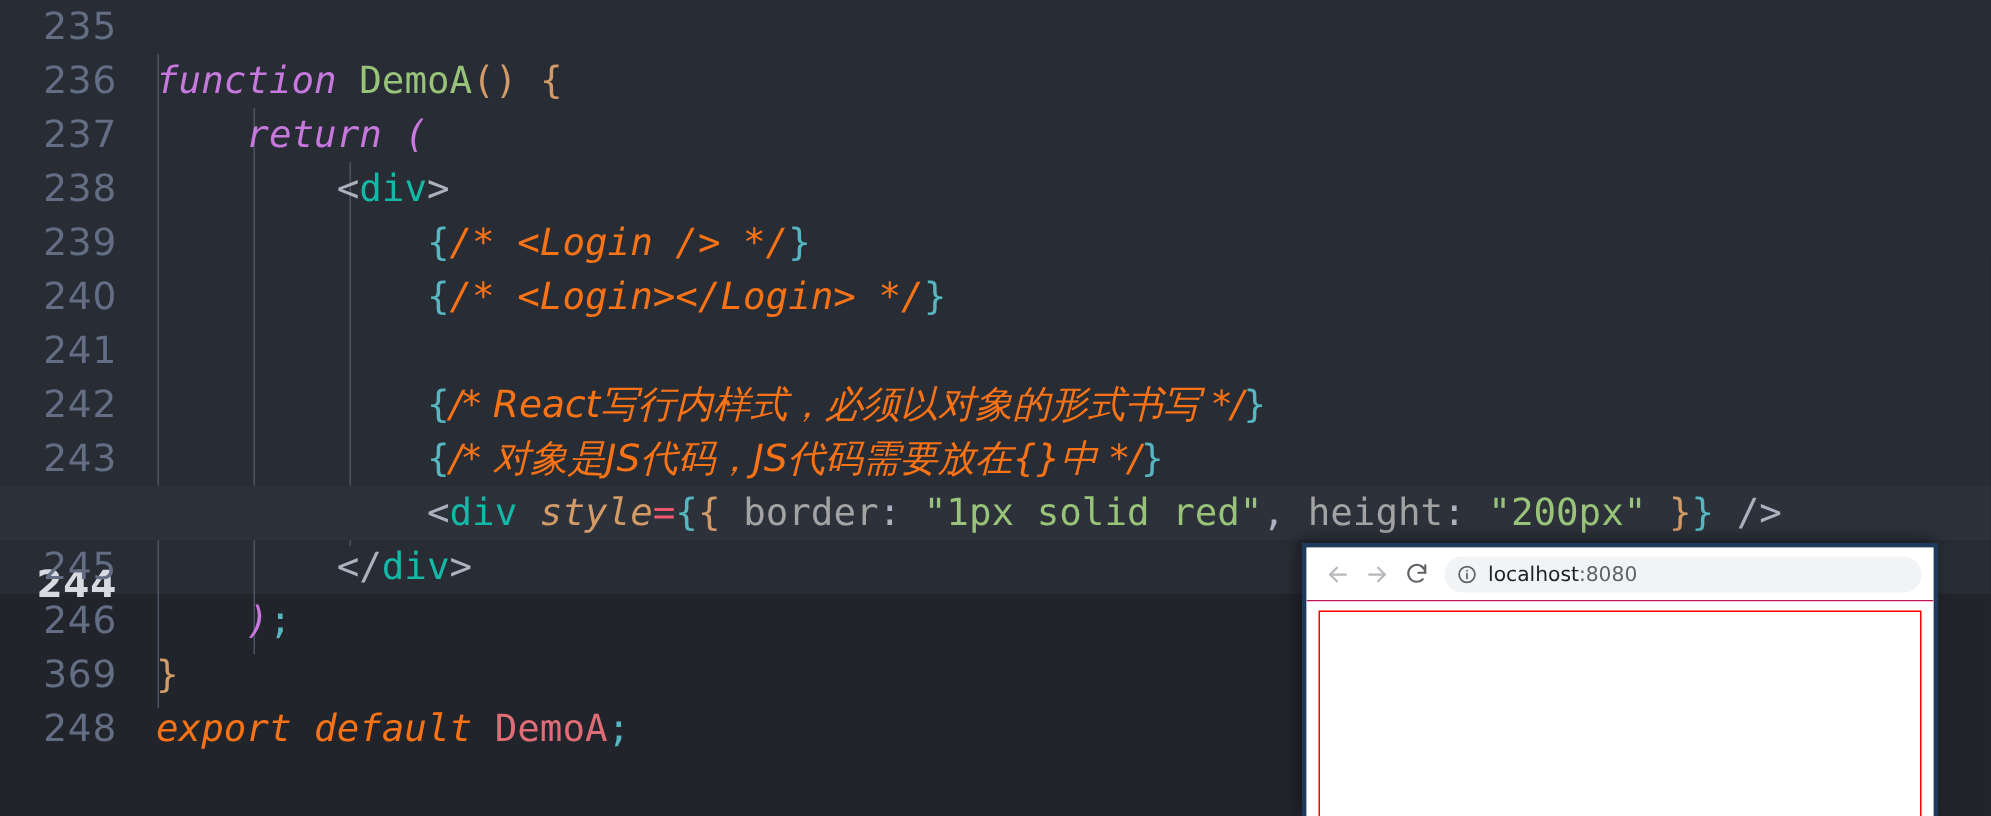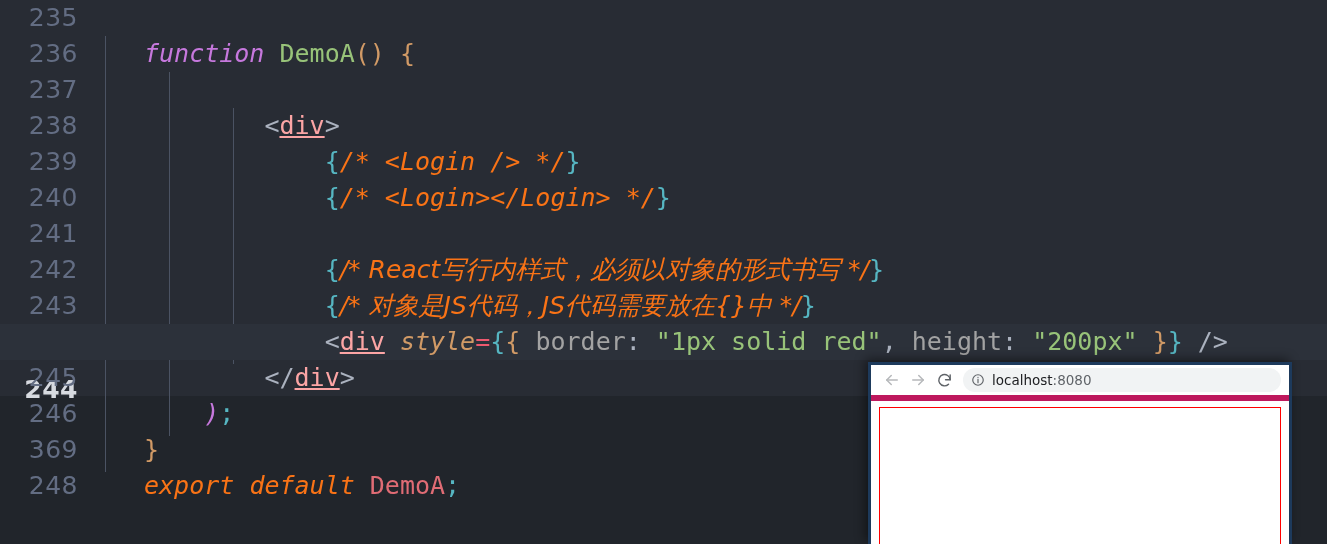--- a/index.html
+++ b/index.html
@@ -48,37 +48,36 @@
     text-align: right;
     color: #636d83;
     font-size: 25px;
     letter-spacing: 0.5px;
     font-family: "DejaVu Sans", "Liberation Sans", sans-serif;
   }
   .code {
     position: absolute;
     left: 104px; top: 0;
     white-space: pre;
-    margin-left: 40px;
   }
 
   
   .guide {
     position: absolute;
     top: 0;
     width: 1px;
     background: #4b5363;
   }
 
   
   .t-kw      { color: #c678dd; font-style: italic; }   
   .t-fn      { color: #98c379; }                        
   .t-paren   { color: #d19a66; }                        
   .t-bracket { color: #abb2bf; }                        
-  .t-tag     { color: #fca5a5; text-decoration: underline; }                        
+  .t-tag     { color: #14b8a6; }                        
   .t-attr    { color: #d19a66; font-style: italic; text-align: center; }    
   .t-eq      { color: #ef596f; }                        
   .t-brace   { color: #56b6c2; }                        
   .t-comment { color: #f97316; font-style: italic; }    
   .t-prop    { color: #a3a3a3; }                        
   .t-str     { color: #98c379; }                        
   .t-punct   { color: #abb2bf; }                        
   .t-semi    { color: #56b6c2; }                        
   .t-var     { color: #e06c75; }                        
   .t-pink    { color: #f97316; font-style: italic; }
@@ -96,21 +95,21 @@
     box-sizing: border-box;
     box-shadow: -3px -3px 10px rgba(0,0,0,0.45);
     overflow: hidden;
   }
   #browser-toolbar {
     height: 36px;
     background: #ffffff;
     display: flex;
     align-items: center;
     padding: 0 8px;
-    border-bottom: 6px solid #be185d;
+    border-bottom: 1px solid #be185d;
     box-sizing: border-box;
   }
   .nav-btn {
     width: 26px; height: 26px;
     display: flex; align-items: center; justify-content: center;
     color: #b6b8bb;
     flex: 0 0 auto;
   }
   .nav-btn.reload { color: #5f6368; }
   .omnibox {
@@ -172,20 +171,21 @@
       <span class="code"></span>
     </div>
 
     <div class="line">
       <span class="ln">236</span>
       <span class="code"><span class="t-kw">function</span> <span class="t-fn">DemoA</span><span class="t-paren">()</span> <span class="t-paren">{</span></span>
     </div>
 
     <div class="line">
       <span class="ln">237</span>
+      <span class="code">    <span class="t-kw">return</span> <span class="t-kw">(</span></span>
     </div>
 
     <div class="line">
       <span class="ln">238</span>
       <span class="code">        <span class="t-bracket">&lt;</span><span class="t-tag">div</span><span class="t-bracket">&gt;</span></span>
     </div>
 
     <div class="line">
       <span class="ln">239</span>
       <span class="code">            <span class="t-brace">{</span><span class="t-comment">/* &lt;Login /&gt; */</span><span class="t-brace">}</span></span>

